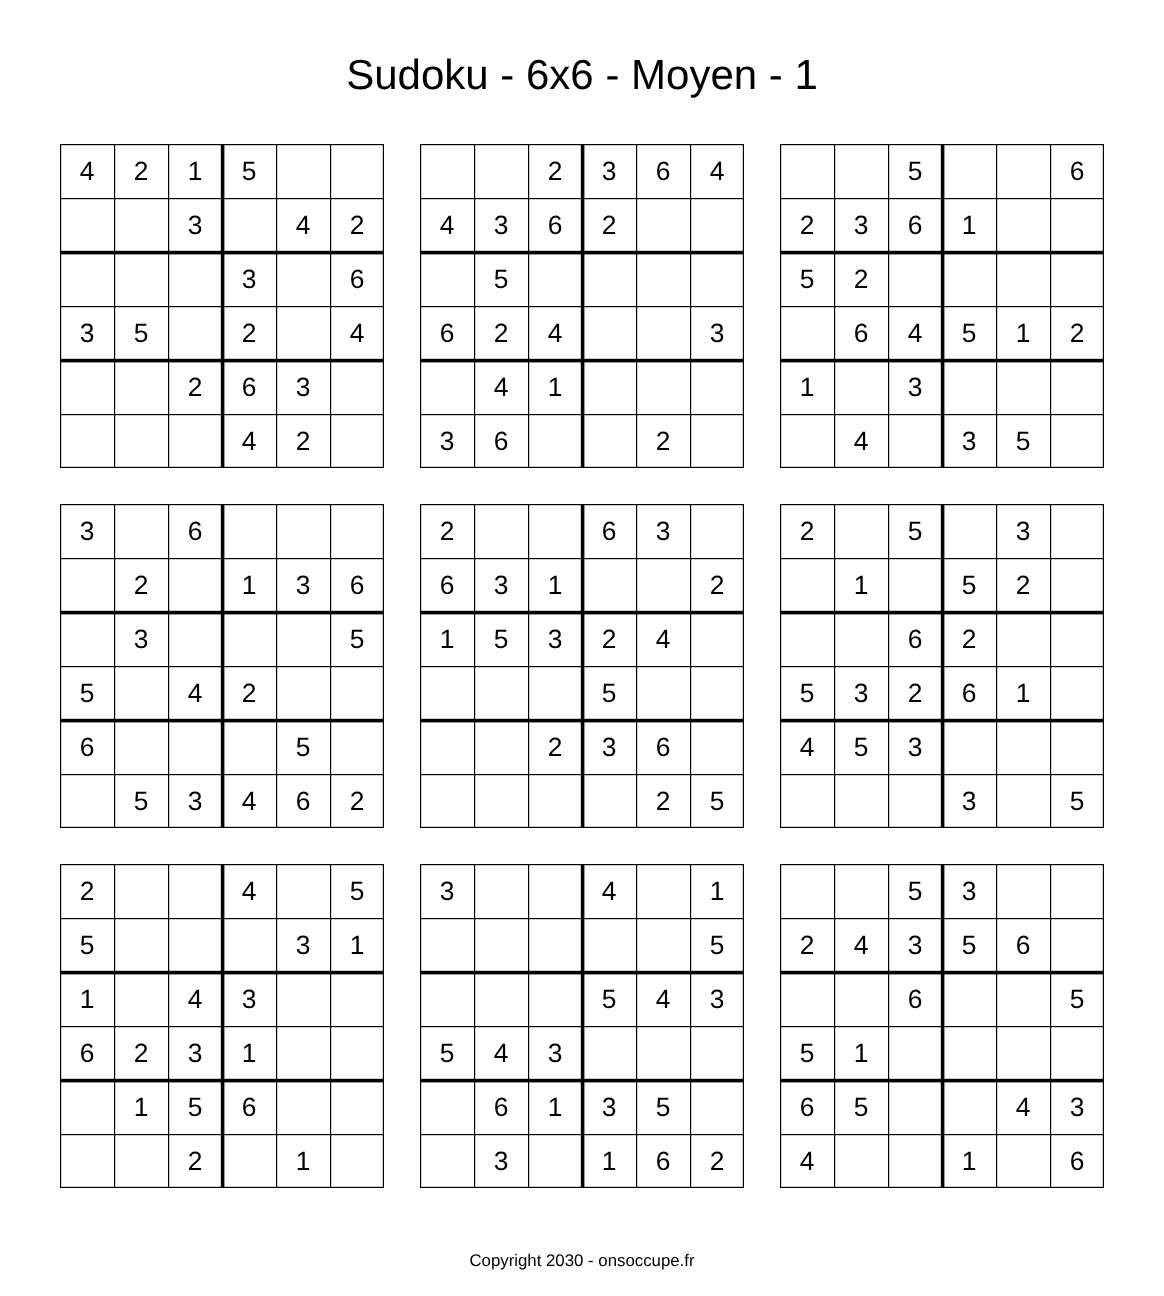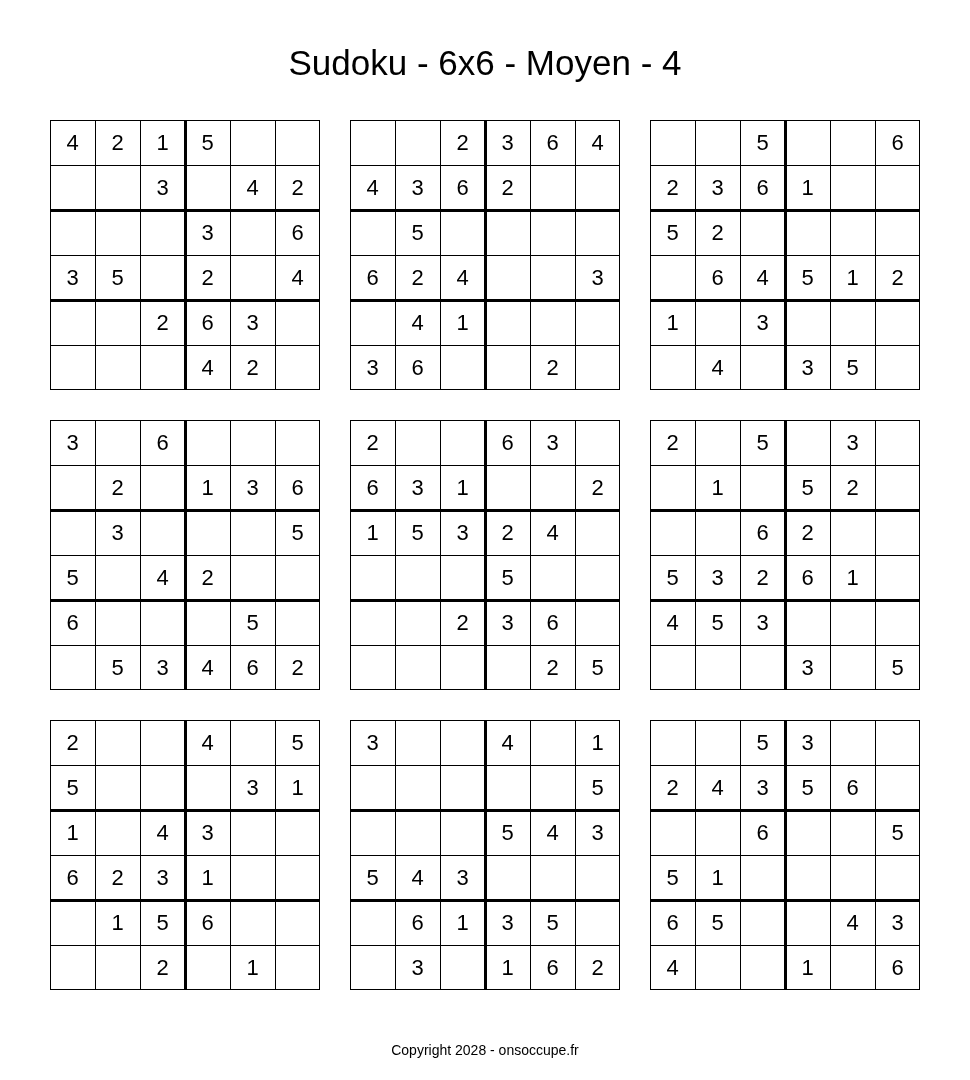--- a/index.html
+++ b/index.html
@@ -60,21 +60,21 @@
       width: 970px;
       text-align: center;
       font-size: 14px;
       line-height: 18px;
       color: #000;
     }
   </style>
 </head>
 <body>
 
-<div class="title">Sudoku - 6x6 - Moyen - 4</div>
+<div class="title">Sudoku - 6x6 - Moyen - 1</div>
 
 <div class="grids" id="grids">
     <div class="grid" style="left: 0px; top: 0px;">
       <div class="cell" style="left: 0px; top: 0px;">4</div>
       <div class="cell" style="left: 45px; top: 0px;">2</div>
       <div class="cell" style="left: 90px; top: 0px;">1</div>
       <div class="cell" style="left: 135px; top: 0px;">5</div>
       <div class="cell" style="left: 180px; top: 0px;"></div>
       <div class="cell" style="left: 225px; top: 0px;"></div>
       <div class="cell" style="left: 0px; top: 45px;"></div>
@@ -533,13 +533,13 @@
       <div class="vline" style="left: 0px; top: 0px; width: 1px; height: 270px;"></div>
       <div class="vline" style="left: 45px; top: 0px; width: 1px; height: 270px;"></div>
       <div class="vline" style="left: 90px; top: 0px; width: 1px; height: 270px;"></div>
       <div class="vline" style="left: 134px; top: 0px; width: 3px; height: 270px;"></div>
       <div class="vline" style="left: 180px; top: 0px; width: 1px; height: 270px;"></div>
       <div class="vline" style="left: 225px; top: 0px; width: 1px; height: 270px;"></div>
       <div class="vline" style="left: 269px; top: 0px; width: 1px; height: 270px;"></div>
     </div>
   </div>
 
-<div class="footer">Copyright 2028 - onsoccupe.fr</div>
+<div class="footer">Copyright 2030 - onsoccupe.fr</div>
 
 </body></html>

